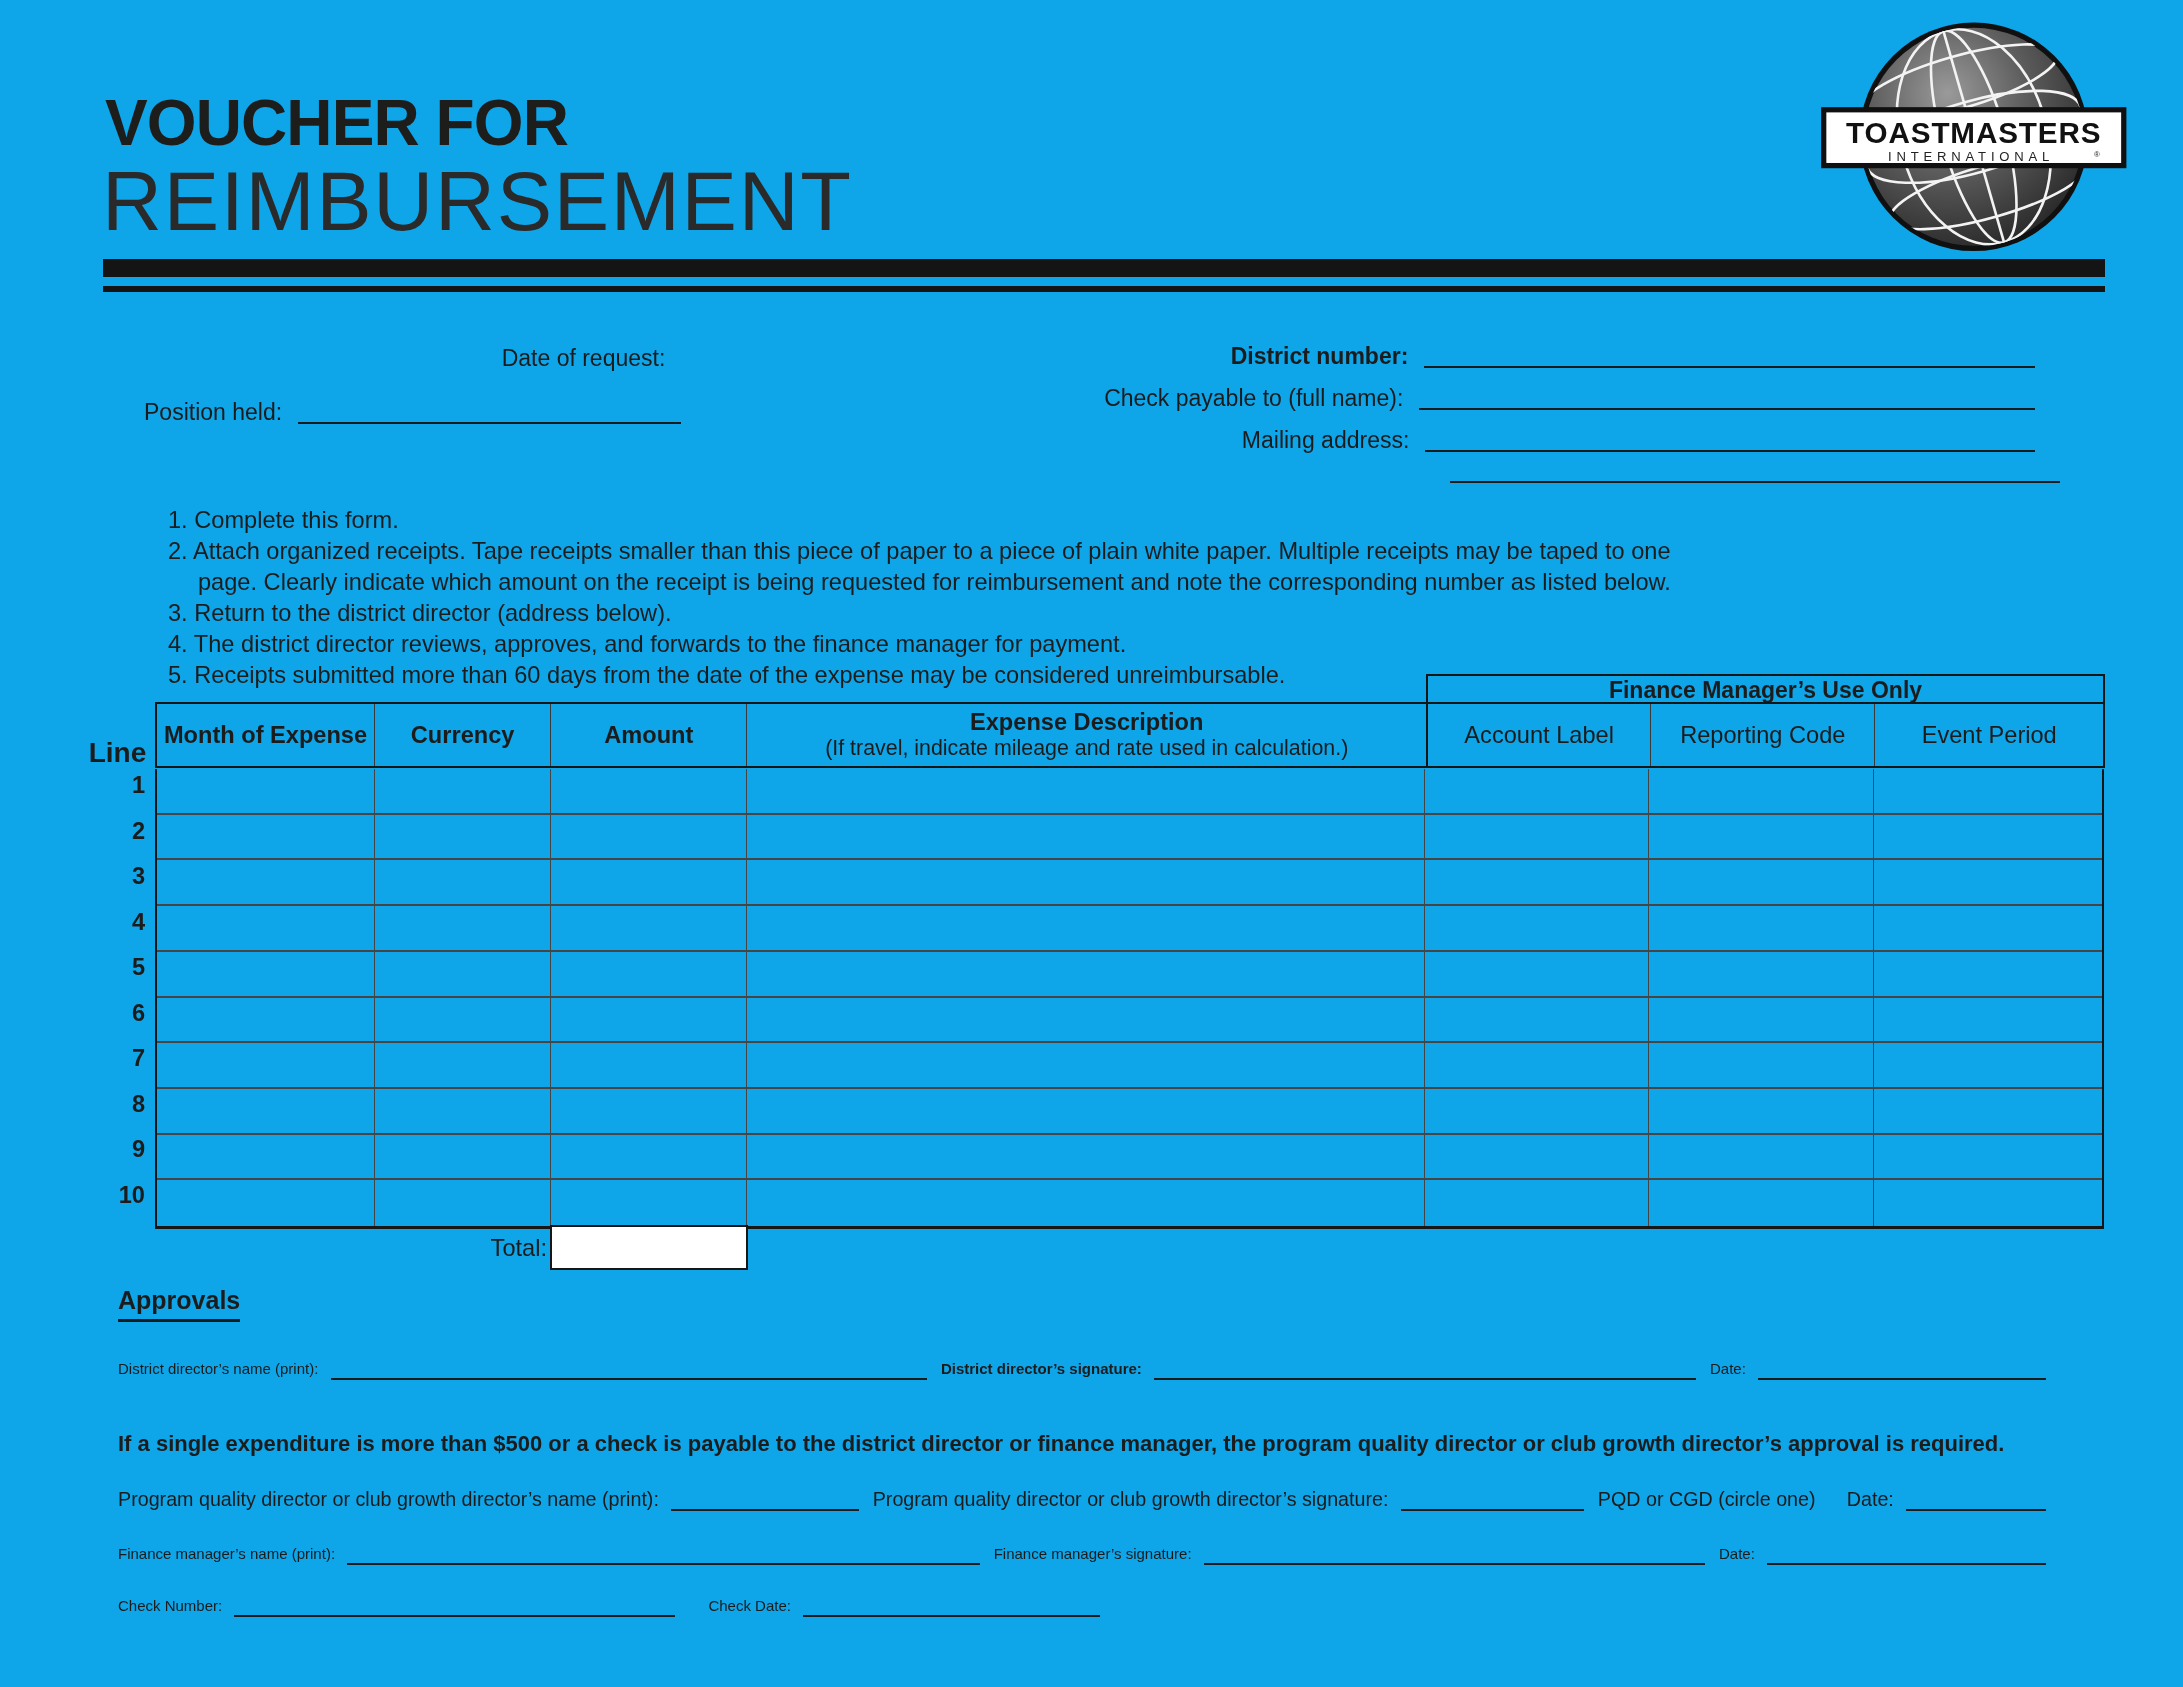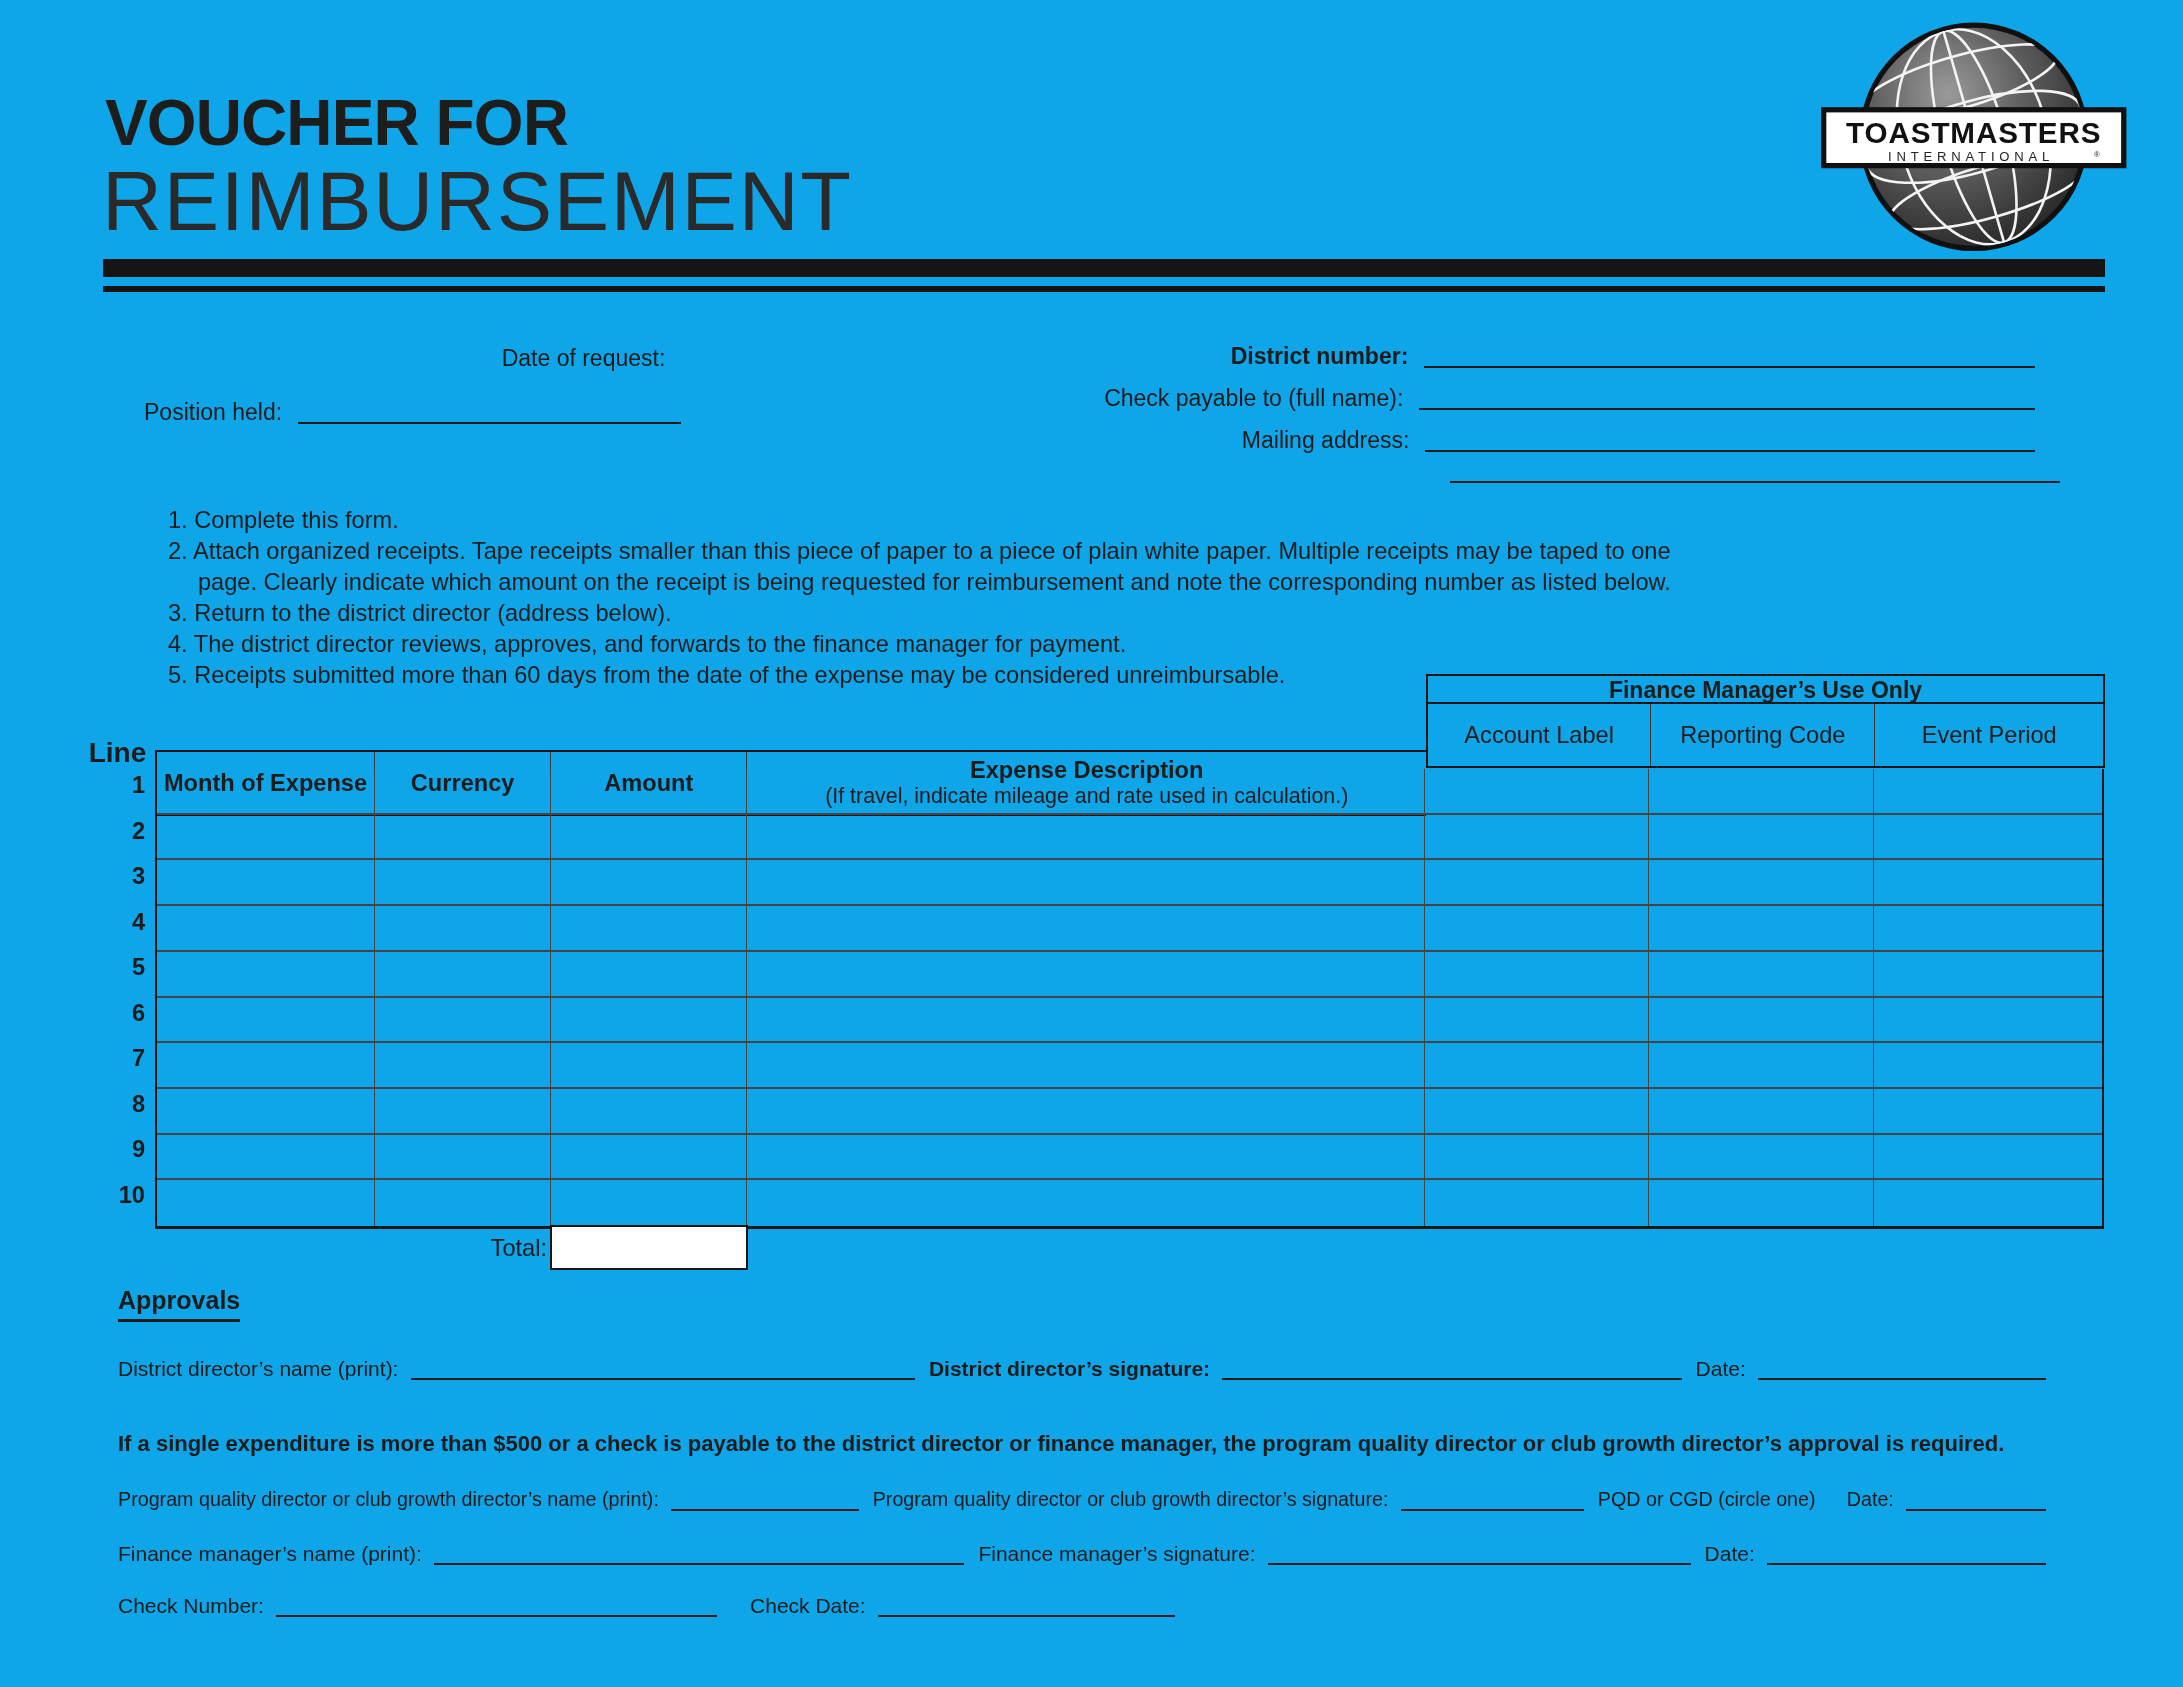--- a/index.html
+++ b/index.html
@@ -42,21 +42,21 @@
                display:flex; align-items:center; justify-content:center;
                font-size:23px; font-weight:bold; }
   .fin-cols  { position:absolute; left:1426px; top:702px; width:679px; height:66px;
                border:2.6px solid #161616; border-left-width:2.2px;
                display:grid; grid-template-columns:257fr 258fr 262fr; }
   .fin-cols .hcell { display:flex; align-items:center; justify-content:center; font-size:23.6px; border-right:1.7px solid #3a3a3a; }
   .fin-cols .hcell:last-child { border-right:none; }
 
   .main-header { position:absolute; left:155px; top:702px; width:1271px; height:66px;
                  border:2.6px solid #161616; border-right:none;
-                 display:grid; grid-template-columns:250fr 202fr 225fr 778fr;margin-top:48px; }
+                 display:grid; grid-template-columns:250fr 202fr 225fr 778fr; }
   .main-header .hcell { display:flex; flex-direction:column; align-items:center; justify-content:center;
                         font-size:23.6px; font-weight:bold; border-right:1.7px solid #3a3a3a; text-align:center; }
   .main-header .hcell:last-child { border-right:none; }
   .desc-note { font-size:21.4px; font-weight:normal; line-height:25px; }
   .desc-title { line-height:27px; }
 
   .line-header { position:absolute; left:87px; top:737px; width:61px; text-align:center; font-size:28px; font-weight:bold; }
   .line-num { position:absolute; left:87px; width:58px; text-align:right; font-size:23.6px; font-weight:bold; }
 
   .rows { position:absolute; left:155px; top:769px; width:1949px; height:460px;
@@ -66,21 +66,21 @@
   .cell { border-right:1.7px solid #454545; border-bottom:2.2px solid #454545; }
   .cell.c6 { border-right:none; }
   .cell.last-row { border-bottom:none; }
 
   .total-label { position:absolute; left:367px; top:1235px; width:180px; text-align:right; font-size:23.6px; }
   .total-box { position:absolute; left:550px; top:1225px; width:198px; height:45px; border:2.6px solid #161616; background:#fff; }
 
   
   .approvals-heading { position:absolute; left:118px; top:1286px; font-size:25px; font-weight:bold;
                        border-bottom:3.1px solid #1c1c1c; padding-bottom:4.4px; }
-  .app-row { position:absolute; left:118px; width:1942px; display:flex; align-items:flex-end; height:26px; font-size:21px; }
+  .app-row { position:absolute; left:118px; width:1942px; display:flex; align-items:flex-end; height:26px; font-size:15px; }
   .app-row .lbl { white-space:nowrap; line-height:23px; margin-right:12.2px; }
   .app-row .lbl.b { font-weight:bold; }
   .app-row .lbl.ml { margin-left:19px; }
   .app-row .blank { margin-right:14px; }
   .row-dd  { top:1354px; }
   .row-pqd { top:1485px; font-size:19.7px; }
   .row-fm  { top:1539px; }
   .row-chk { top:1591px; width:1135px; }
   .f145 { flex:1.45 1 70px; }
   .f130 { flex:1.30 1 70px; }

